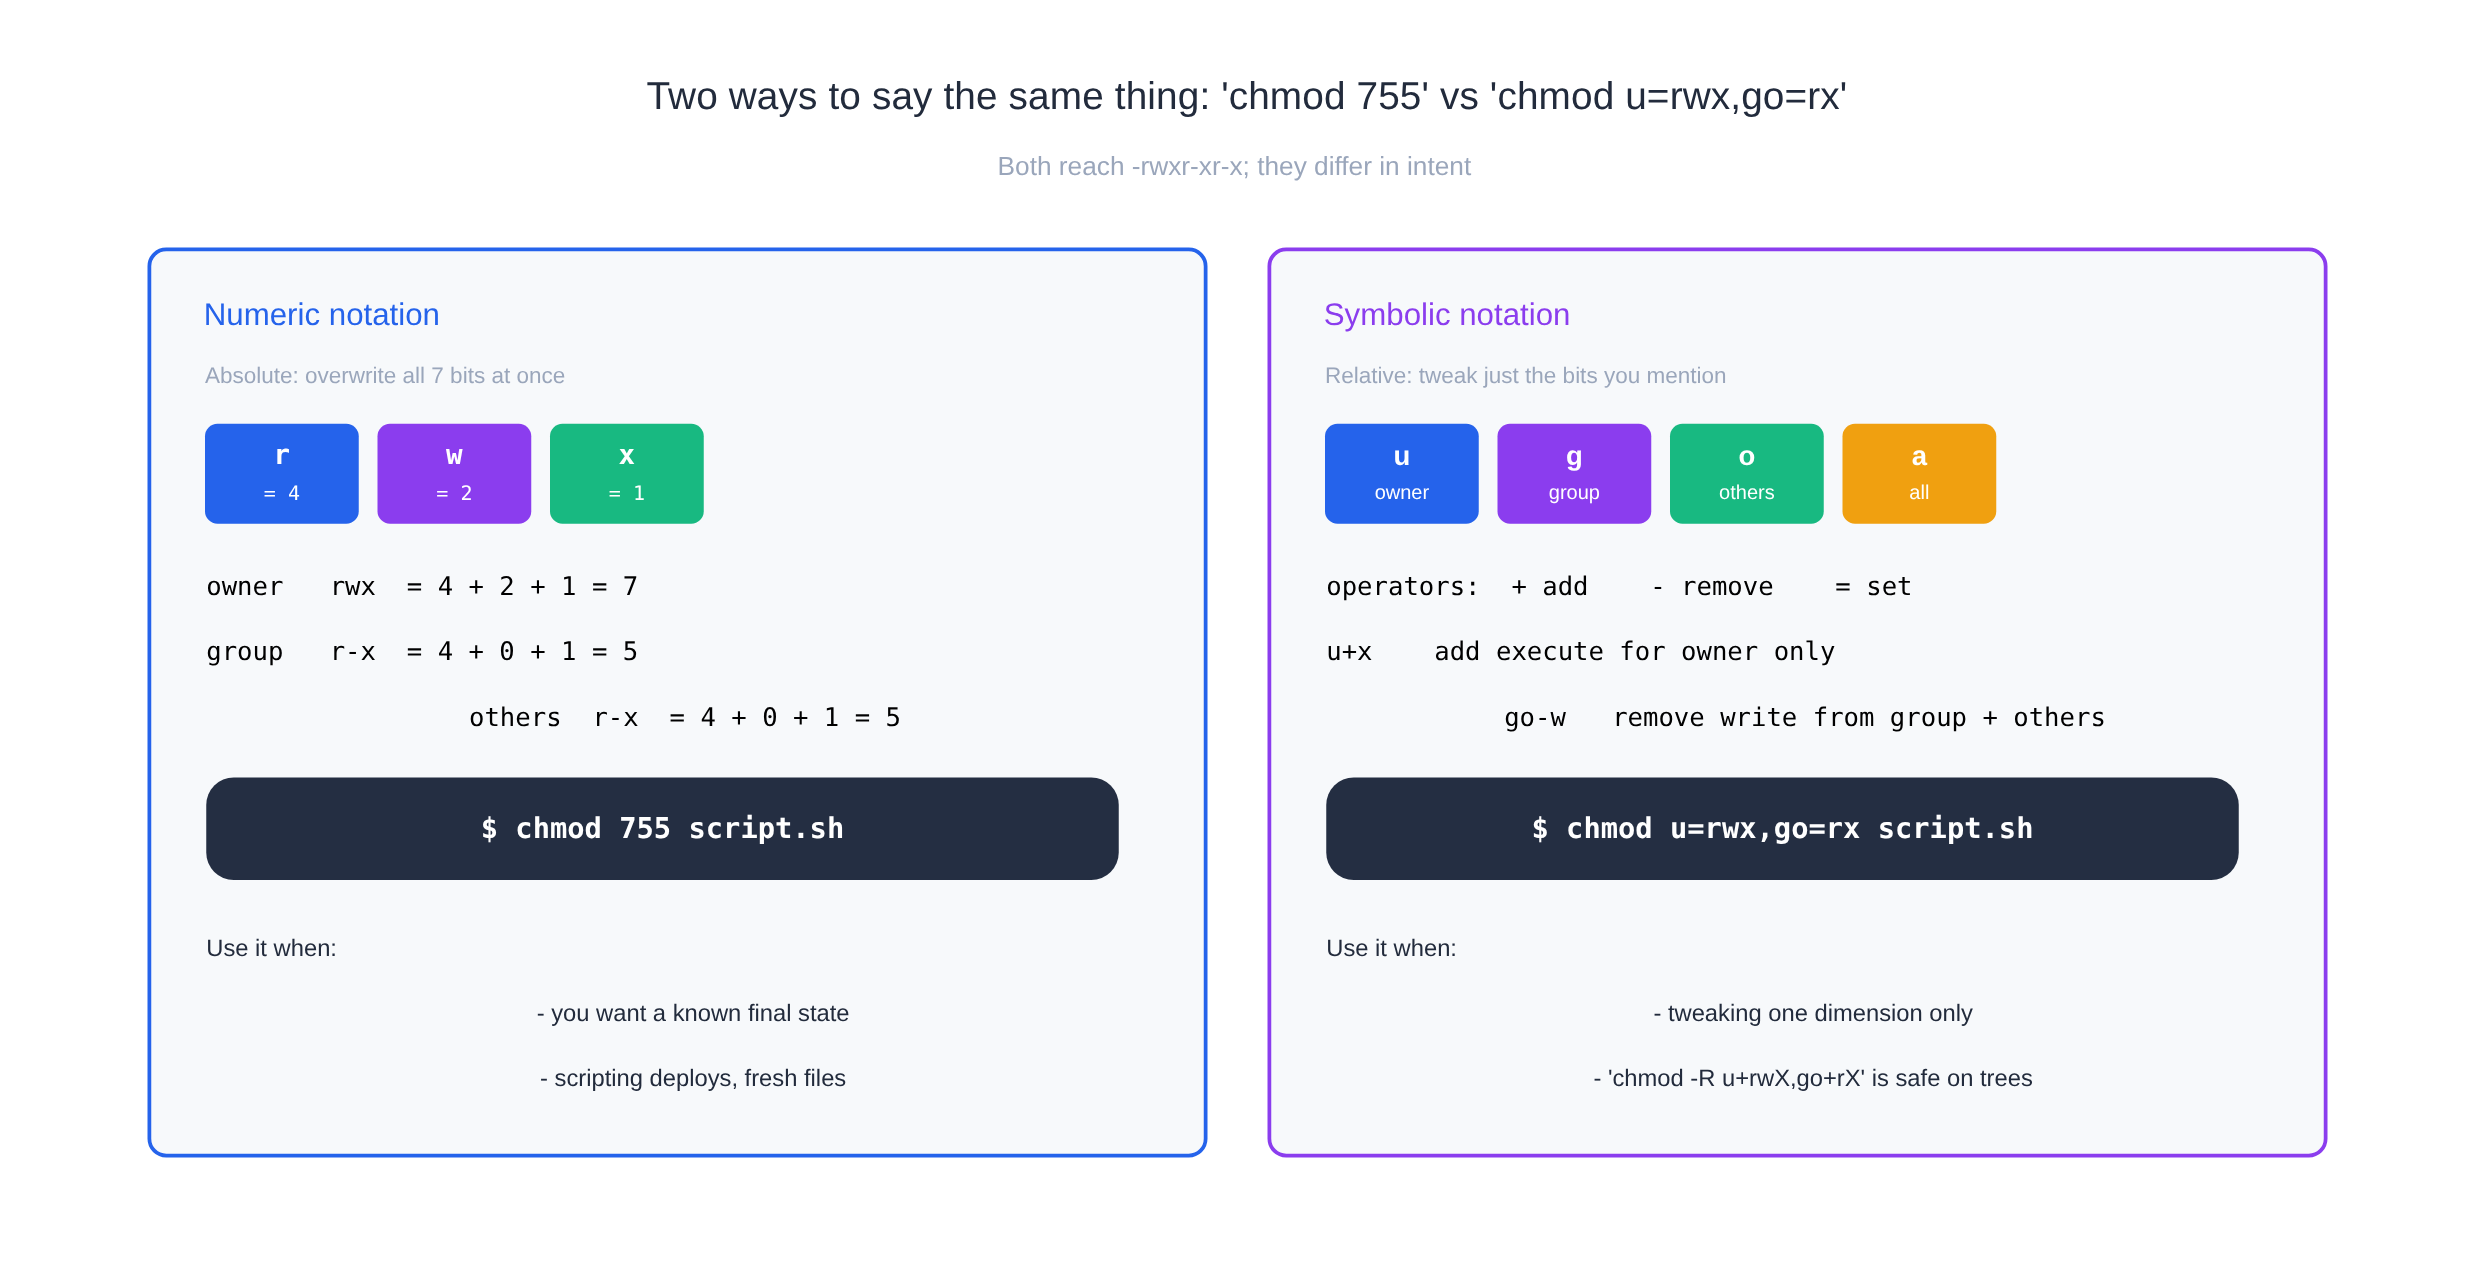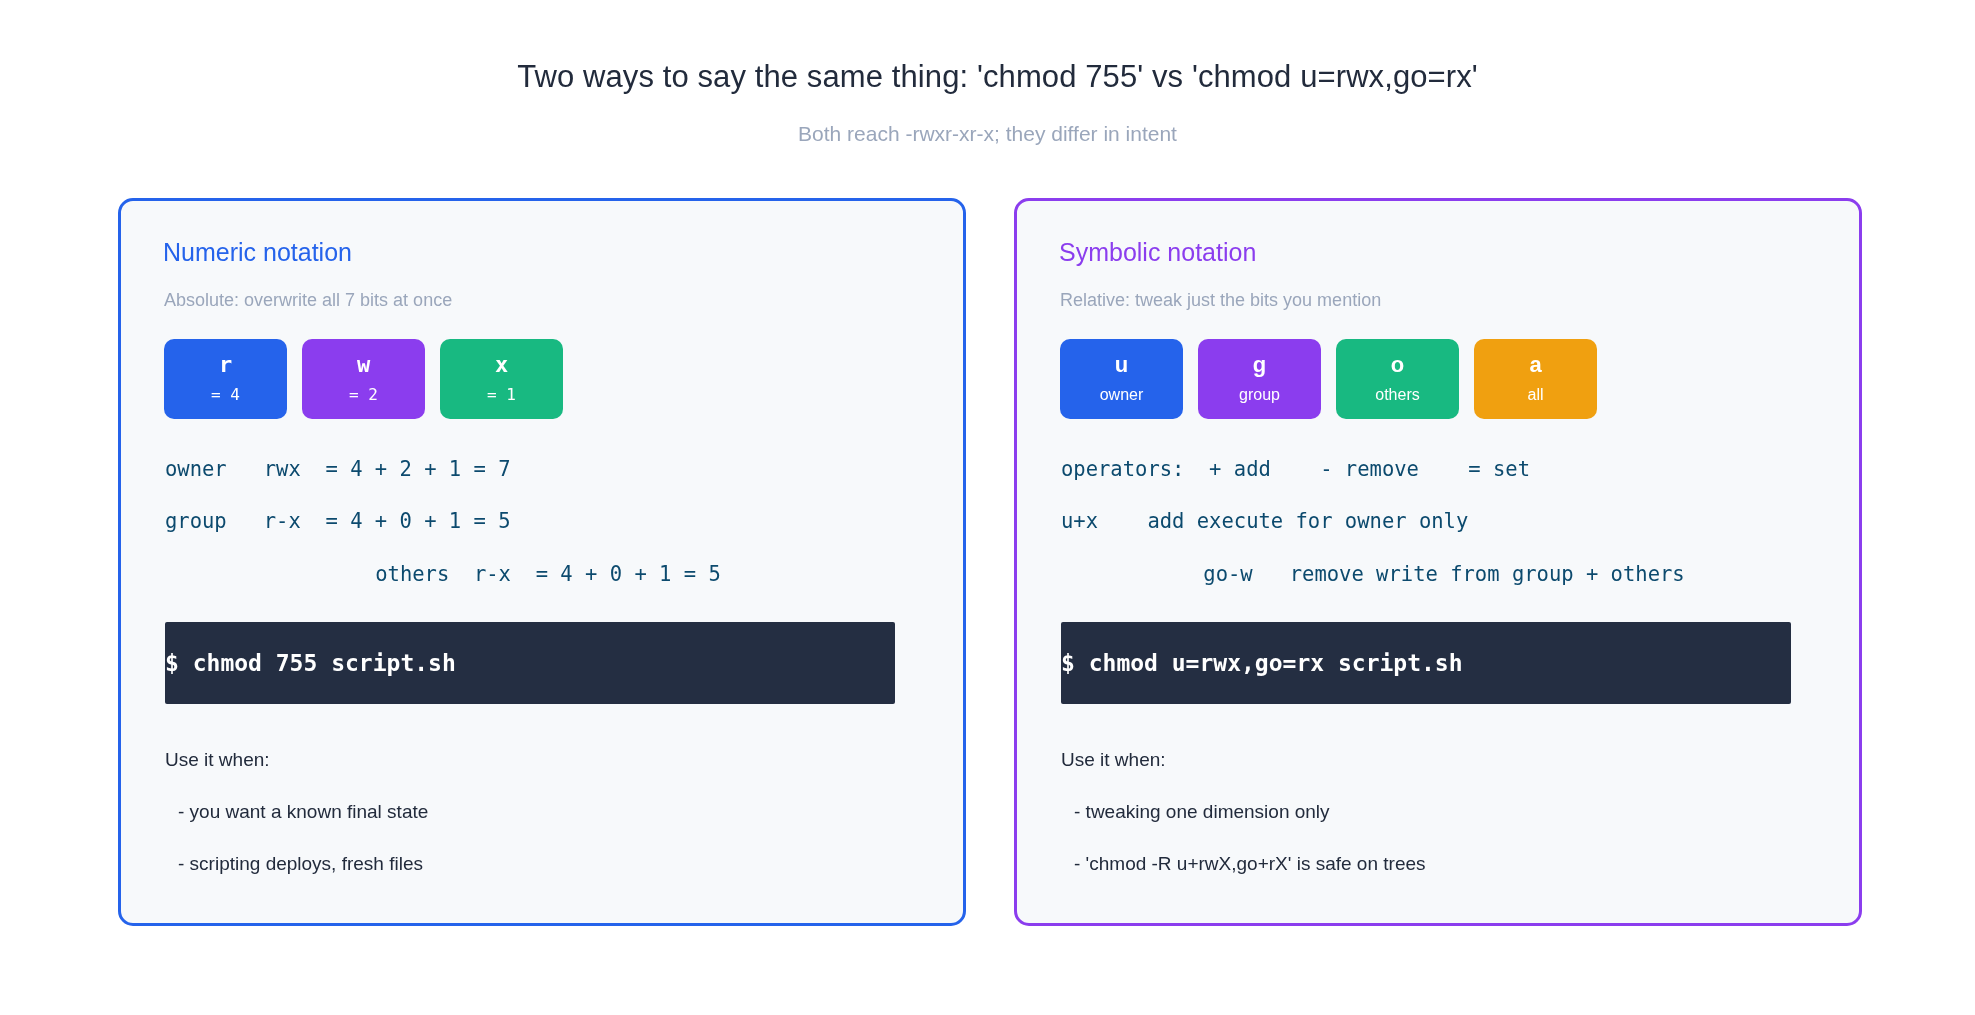--- a/index.html
+++ b/index.html
@@ -113,38 +113,38 @@
   .chip.sans .chip-val { font-family: "Liberation Sans", sans-serif; }
 
   
   .rows {
     margin-top: 38px;
     margin-left: 12px;
   }
   .mono-row {
     font-family: "DejaVu Sans Mono", monospace;
     font-size: 20.5px;
-    color: #0c4a6e;
+    color: #000000;
     line-height: 1.25;
     margin-bottom: 27px;
     white-space: pre;
   }
   .mono-row:last-child { margin-bottom: 2px; text-align: center; }
 
   
   .cmd {
     margin-top: 35px;
     margin-left: 12px;
     width: 730px;
     height: 82px;
     background: #242e42;
-    border-radius: 2px;
+    border-radius: 22px;
     display: flex;
     align-items: center;
-    justify-content: flex-start;
+    justify-content: center;
   }
   .cmd-text {
     font-family: "DejaVu Sans Mono", monospace;
     font-size: 23px;
     font-weight: bold;
     color: #ffffff;
     white-space: pre;
   }
 
   
@@ -153,20 +153,21 @@
     font-size: 19px;
     color: #222b3c;
     line-height: 1.2;
   }
   .use-item {
     margin-top: 29px;
     margin-left: 13px;
     font-size: 19px;
     color: #222b3c;
     line-height: 1.2;
+    text-align: center;
   }
 </style>
 </head>
 <body>
 
 <div class="page">
 
   <div class="header">
     <div class="page-title">Two ways to say the same thing: 'chmod 755' vs 'chmod u=rwx,go=rx'</div>
     <div class="page-subtitle">Both reach -rwxr-xr-x; they differ in intent</div>

